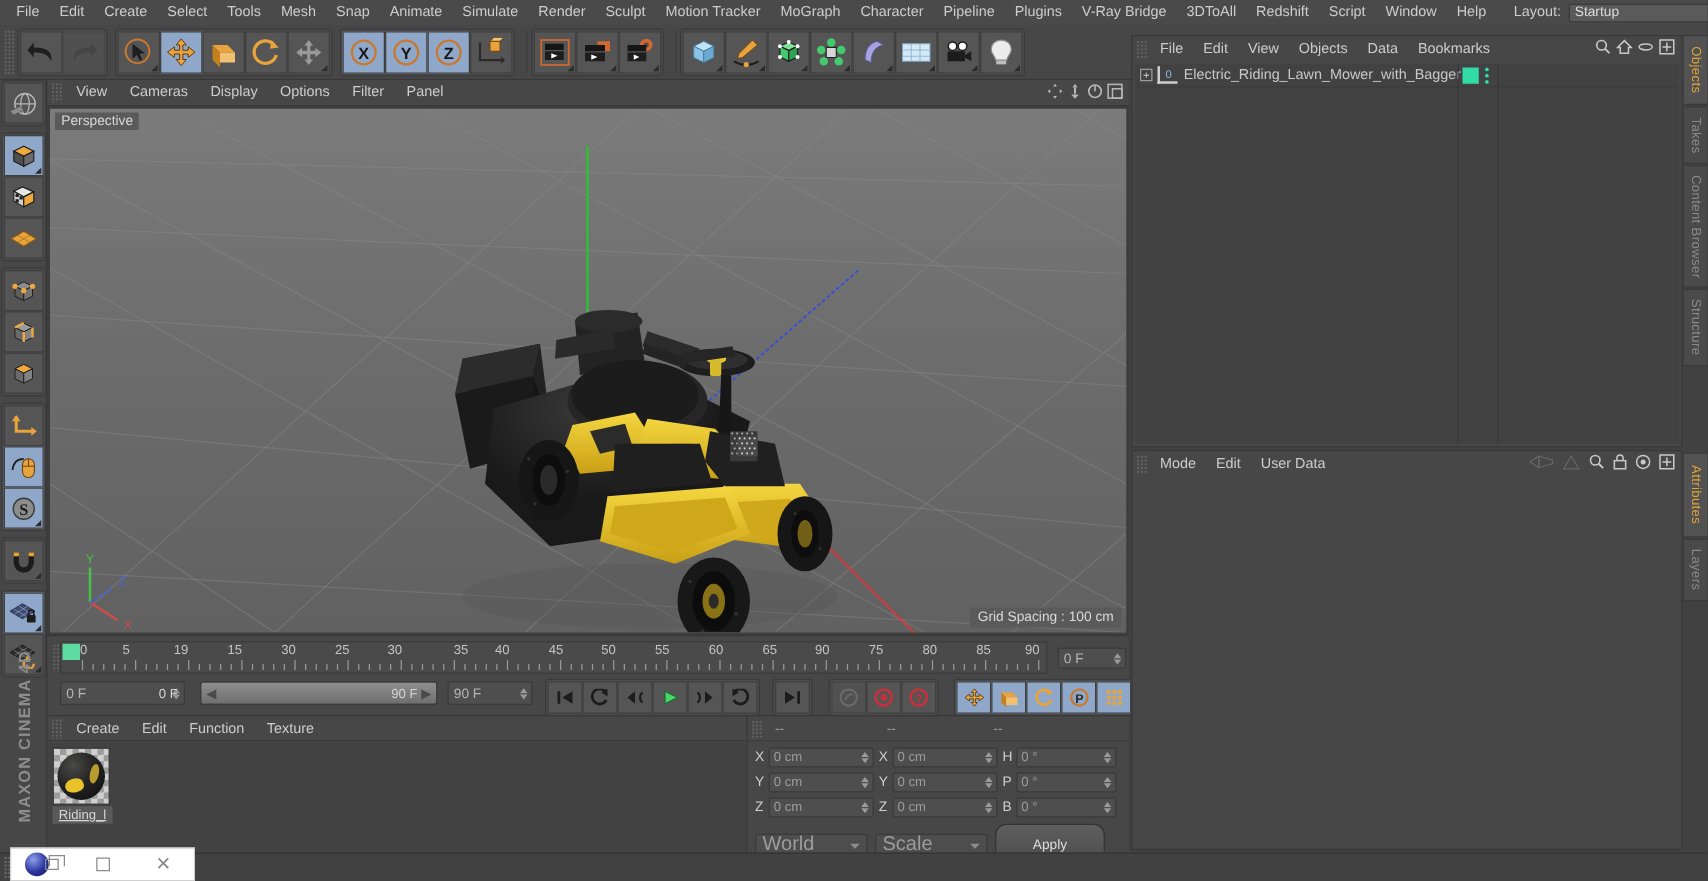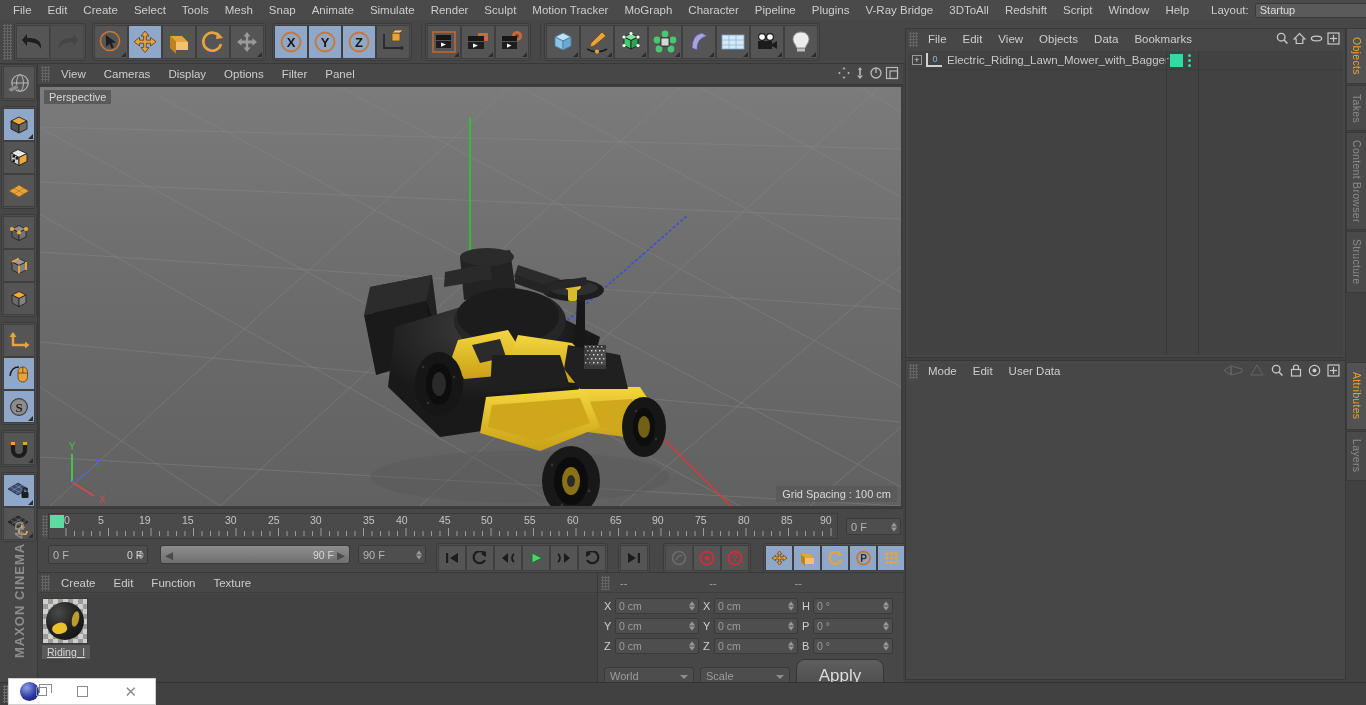--- a/index.html
+++ b/index.html
@@ -223,32 +223,32 @@
     border-radius: 2px; font-size: 10.5px; color: #9c9c9c;
     display: flex; align-items: center; padding: 0 3px; position: relative;
     margin-right: 4px;
   }
   .cfield.w1 { width: 84px; }
   .cfield.w2 { width: 84px; }
   .cfield.w3 { width: 80px; }
   .crow2 { display: flex; align-items: center; padding: 3px 4px 0 6px; gap: 6px; }
   .csel {
     width: 90px; height: 18px; background: #4d4d4d; border: 1px solid #3a3a3a;
-    border-radius: 3px; font-size: 11px; color: #9c9c9c;
+    border-radius: 3px; font-size: 16px; color: #9c9c9c;
     display: flex; align-items: center; padding: 0 5px; position: relative;
   }
   .csel .caret {
     position: absolute; right: 5px; top: 7px; width: 0; height: 0;
     border-left: 4px solid transparent; border-right: 4px solid transparent;
     border-top: 4px solid #8d8d8d;
   }
   .cbtn {
     width: 88px; height: 34px; background: linear-gradient(#5e5e5e,#4a4a4a);
     border: 1px solid #353535; border-radius: 9px;
-    font-size: 17px; color: #dcdcdc; display: flex;
+    font-size: 11px; color: #dcdcdc; display: flex;
     align-items: center; justify-content: center;
   }
 
   
   .objmgr {
     position: absolute; left: 905px; top: 28px; width: 441px; height: 330px;
     background: #474747; border: 1px solid #383838;
   }
   .om-menu { height: 20px; display: flex; align-items: center; }
   .om-menu .om { padding: 0 8px; font-size: 11.5px; color: #cdcdcd; line-height: 20px; }

